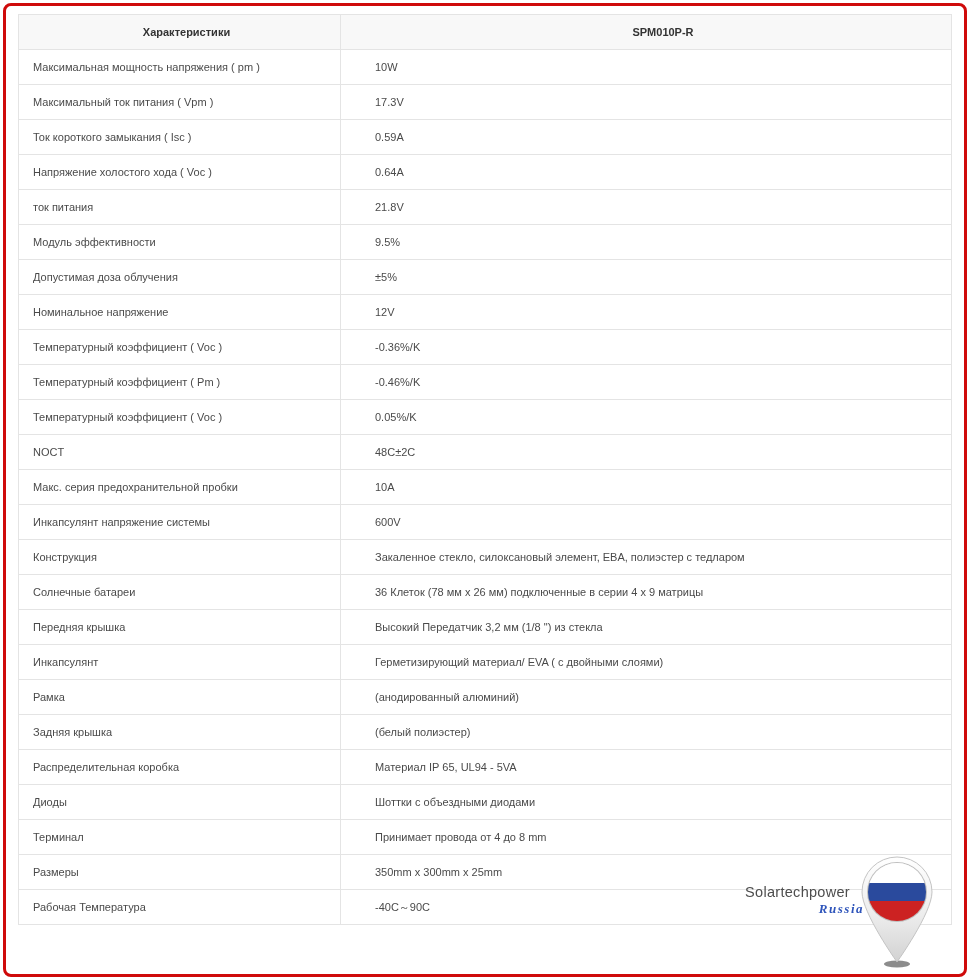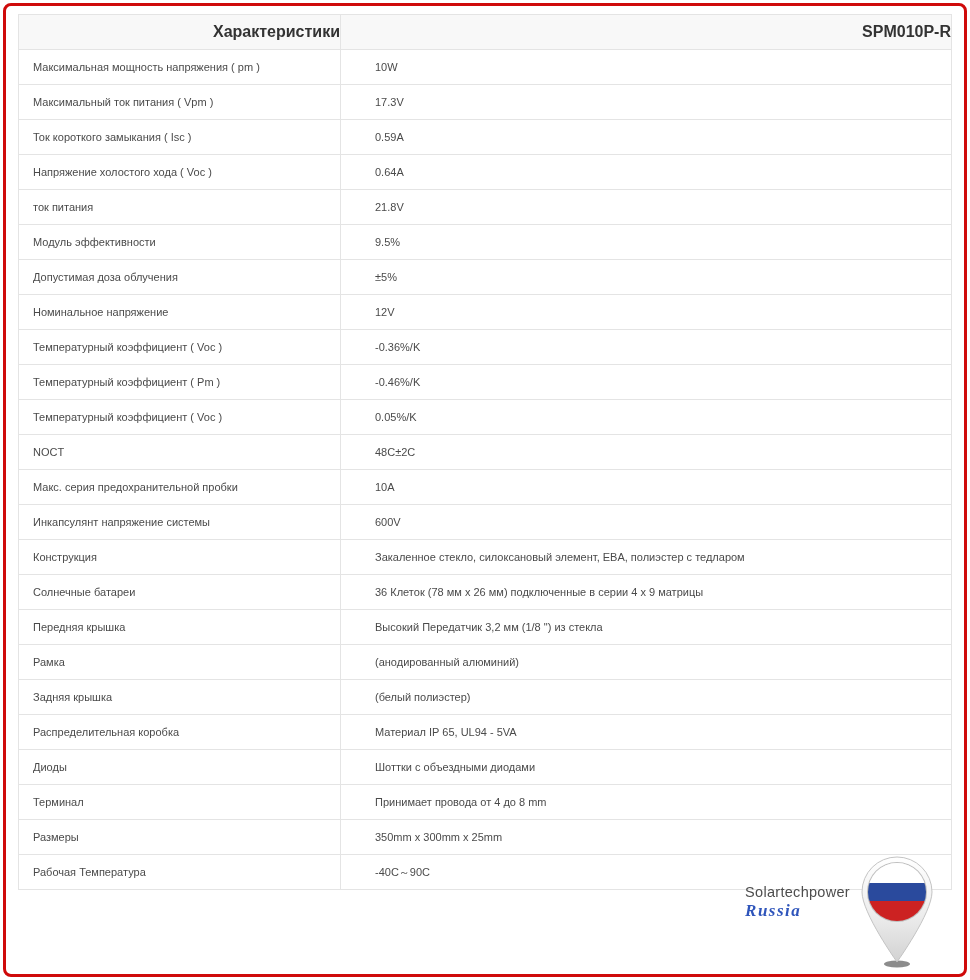--- a/index.html
+++ b/index.html
@@ -32,51 +32,52 @@
     border: 1px solid #e4e4e4;
     height: 35px;
     font-size: 11px;
     color: #4a4a4a;
     vertical-align: middle;
     white-space: nowrap;
     overflow: hidden;
   }
   table.spec-table th {
     background: #f8f8f8;
-    text-align: right;
+    text-align: center;
     font-weight: bold;
     color: #333333;
-    font-size: 16px;
+    font-size: 11px;
   }
   table.spec-table th.col-label, table.spec-table td.label { padding-left: 14px; }
   table.spec-table th.col-value, table.spec-table td.value { padding-left: 34px; }
   
   .brand-block {
     position: absolute;
     right: 18px;
     bottom: 8px;
     width: 230px;
     height: 122px;
     z-index: 6;
   }
   .brand-text {
     position: absolute;
     right: 102px;
     top: 34px;
+    text-align: right;
   }
   .brand-name {
     font-size: 14.5px;
     color: #4d4d4d;
     letter-spacing: 0.3px;
   }
   .brand-country {
     font-family: "Liberation Serif", "DejaVu Serif", serif;
     font-style: italic;
     font-weight: bold;
-    font-size: 17px;
+    font-size: 13px;
     letter-spacing: 1.5px;
     margin-top: 1px;
     margin-right: -14px;
   }
   .pin-icon {
     position: absolute;
     right: 12px;
     top: 0px;
     width: 86px;
     height: 122px;
@@ -160,20 +161,24 @@
           <td class="label">Конструкция</td>
           <td class="value">Закаленное стекло, силоксановый элемент, EBA, полиэстер с тедларом</td>
         </tr>
         <tr>
           <td class="label">Солнечные батареи</td>
           <td class="value">36 Клеток (78 мм x 26 мм) подключенные в серии 4 x 9 матрицы</td>
         </tr>
         <tr>
           <td class="label">Передняя крышка</td>
           <td class="value">Высокий Передатчик  3,2 мм (1/8 ") из стекла</td>
+        </tr>
+        <tr>
+          <td class="label">Инкапсулянт</td>
+          <td class="value">Герметизирующий материал/ EVA ( с двойными  слоями)</td>
         </tr>
         <tr>
           <td class="label">Рамка</td>
           <td class="value">(анодированный алюминий)</td>
         </tr>
         <tr>
           <td class="label">Задняя крышка</td>
           <td class="value">(белый полиэстер)</td>
         </tr>
         <tr>

